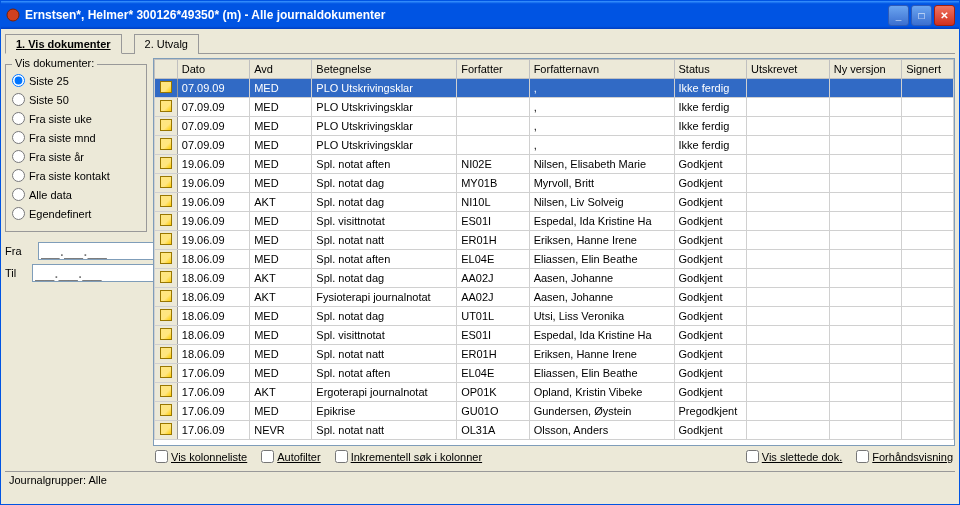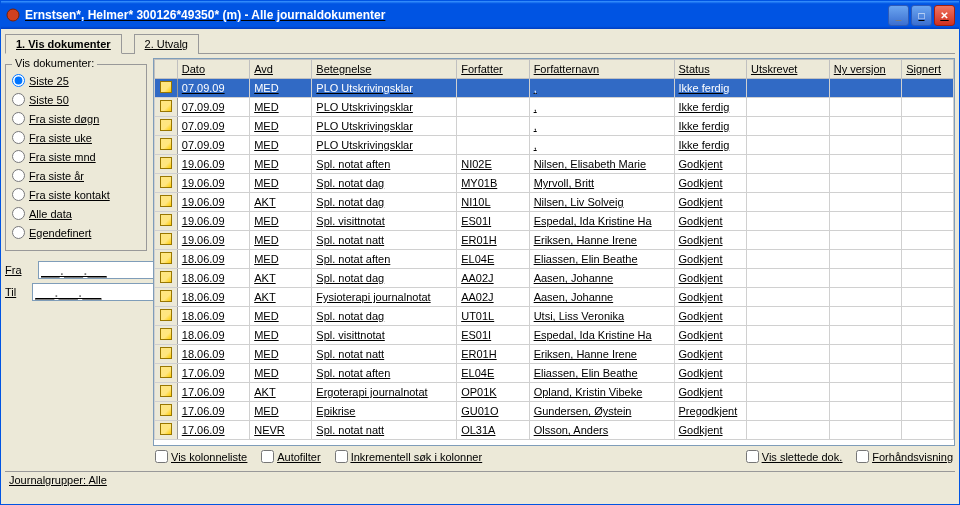--- a/index.html
+++ b/index.html
@@ -1,17 +1,17 @@
 <!DOCTYPE html>
 <html><head>
 <meta charset="utf-8">
 <style>
 * { box-sizing: border-box; margin: 0; padding: 0; }
 body { font-family: Tahoma, Arial, sans-serif; font-size: 11px; background: #ece9d8; width: 960px; height: 505px; overflow: hidden; }
-.window { width: 960px; height: 505px; border: 1px solid #0054e3; background: #ece9d8; display: flex; flex-direction: column; text-decoration: underline; }
+.window { width: 960px; height: 505px; border: 1px solid #0054e3; background: #ece9d8; display: flex; flex-direction: column; }
 .titlebar { height: 28px; background: linear-gradient(to bottom, #3a95ff 0%, #0054e3 10%, #0054e3 90%, #003dc0 100%); display: flex; align-items: center; padding: 0 4px; color: white; }
 .titlebar-icon { width: 16px; height: 16px; margin-right: 4px; display: flex; align-items: center; justify-content: center; }
 .titlebar-text { flex: 1; font-weight: bold; font-size: 12px; }
 .titlebar-btns { display: flex; gap: 2px; }
 .titlebar-btn { width: 21px; height: 21px; background: linear-gradient(to bottom, #6ba5f0, #3b6fd0); border: 1px solid #2f5bb7; border-radius: 3px; display: flex; align-items: center; justify-content: center; color: white; font-weight: bold; font-size: 10px; cursor: pointer; }
 .titlebar-btn.close { background: linear-gradient(to bottom, #f07460, #d03020); border-color: #a02010; }
 .content { flex: 1; display: flex; flex-direction: column; padding: 4px; gap: 4px; }
 .tabs { display: flex; border-bottom: 1px solid #999; }
 .tab { padding: 3px 10px; border: 1px solid #999; border-bottom: none; background: #ece9d8; margin-right: 12px; cursor: pointer; position: relative; top: 1px; }
 .tab.active { background: #ece9d8; border-bottom: 1px solid #ece9d8; font-weight: bold; text-decoration: underline; }
@@ -71,24 +71,20 @@
           <label class="radio-row">
               <input type="radio" name="r" checked="" style="">
               <span>Siste 25</span>
             </label>
           <label class="radio-row">
               <input type="radio" name="r" style="">
               <span>Siste 50</span>
             </label>
           <label class="radio-row">
               <input type="radio" name="r" style="">
-              <span>Fra siste døgn</span>
-            </label>
-          <label class="radio-row">
-              <input type="radio" name="r" style="">
               <span>Fra siste uke</span>
             </label>
           <label class="radio-row">
               <input type="radio" name="r" style="">
               <span>Fra siste mnd</span>
             </label>
           <label class="radio-row">
               <input type="radio" name="r" style="">
               <span>Fra siste år</span>
             </label>

